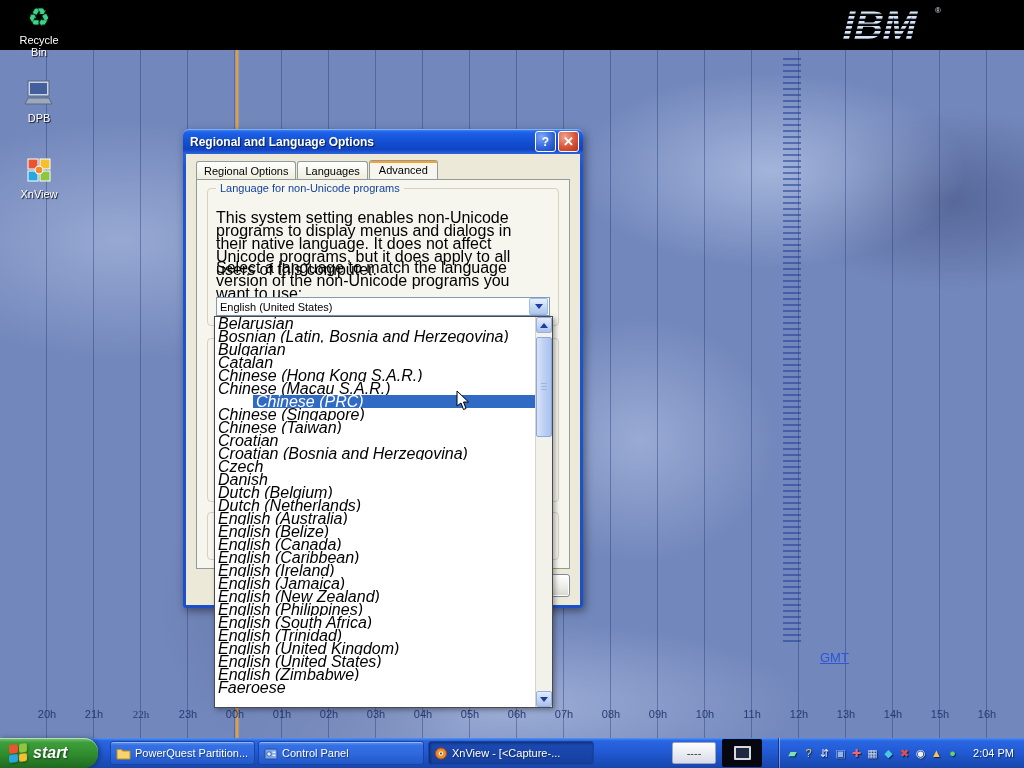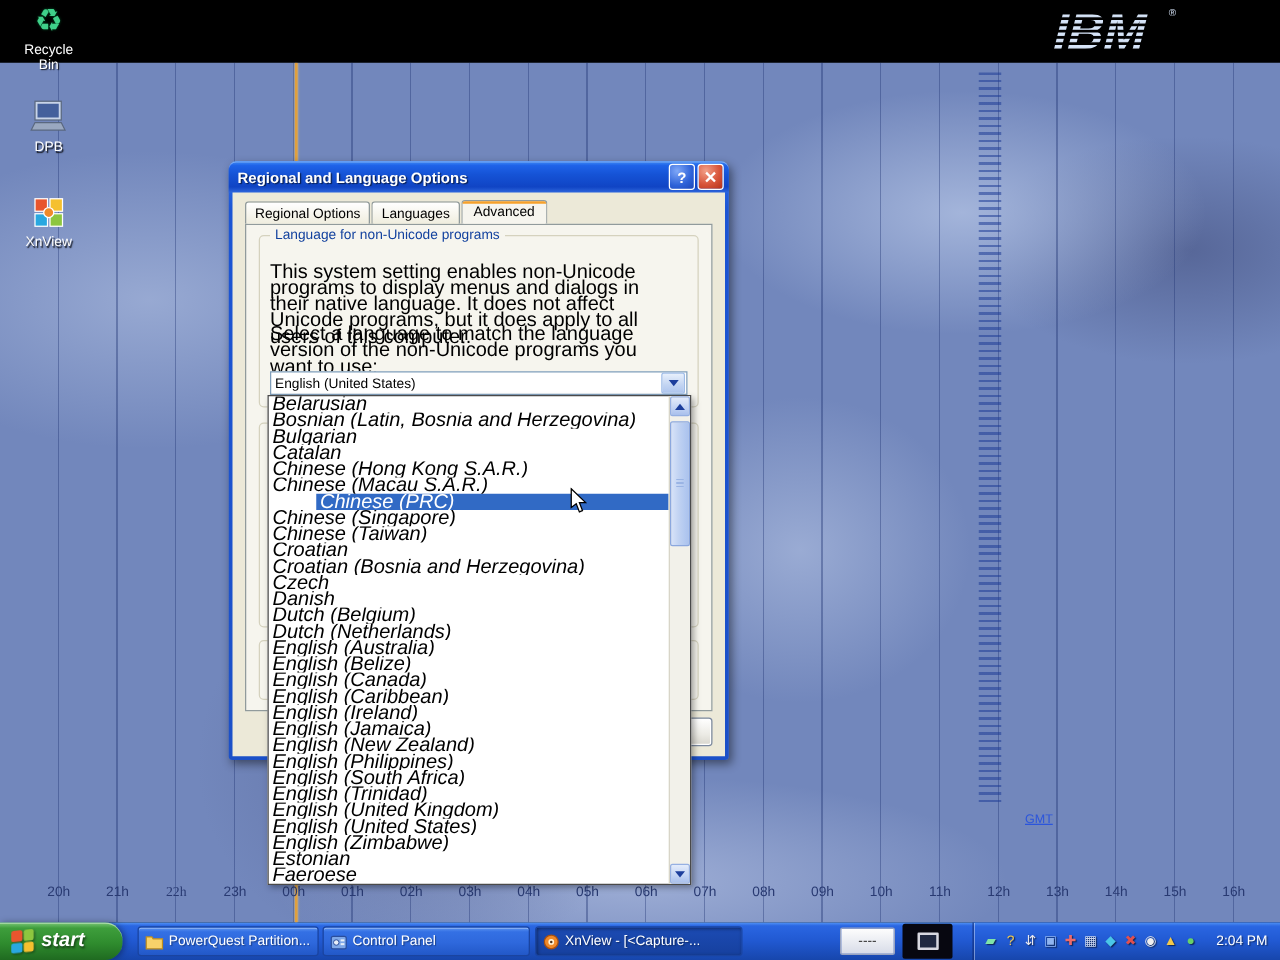--- a/index.html
+++ b/index.html
@@ -25,21 +25,21 @@
       radial-gradient(ellipse 260px 230px at 340px 560px, rgba(94,109,158,.8) 0%, rgba(94,109,158,0) 70%),
       radial-gradient(ellipse 320px 170px at 120px 190px, rgba(158,175,214,.85) 0%, rgba(158,175,214,0) 70%),
       radial-gradient(ellipse 420px 120px at 512px 655px, rgba(176,190,224,.7) 0%, rgba(176,190,224,0) 70%);
   }
   .hatch-band{position:absolute;left:783px;top:8px;width:18px;height:585px;
     background:repeating-linear-gradient(180deg, rgba(30,60,150,.55) 0 2px, transparent 2px 6px);}
   .tz-line{position:absolute;left:236px;top:0;width:2px;height:100%;
     background:#E0A03E;box-shadow:0 0 2px #F8C86A;}
   .hour-label{position:absolute;bottom:18px;width:32px;text-align:center;
     font-size:11px;color:#293A72;}
-  .gmt{position:absolute;left:820px;top:600px;font-size:10px;color:#2B55DC;
+  .gmt{position:absolute;left:820px;top:600px;font-size:13px;color:#2B55DC;
     text-decoration:underline;}
 
   
   .dialog{position:absolute;left:183px;top:129px;width:400px;height:479px;box-sizing:border-box;
     background:linear-gradient(180deg,#2E73F2 0%,#1C55D4 8%,#1B50C8 100%);
     border-radius:7px 7px 3px 3px;box-shadow:2px 3px 8px rgba(0,0,0,.45);z-index:5;}
   .titlebar{height:25px;display:flex;align-items:center;padding:0 4px 0 7px;
     border-radius:6px 6px 0 0;
     background:linear-gradient(180deg,#408CF5 0%,#1E62E8 14%,#1553D6 42%,#1044C4 82%,#2E66DC 100%);
     box-shadow:inset 0 1px 0 rgba(255,255,255,.35);}
@@ -292,21 +292,20 @@
         <div class="dd-item">English (Caribbean)</div>
         <div class="dd-item">English (Ireland)</div>
         <div class="dd-item">English (Jamaica)</div>
         <div class="dd-item">English (New Zealand)</div>
         <div class="dd-item">English (Philippines)</div>
         <div class="dd-item">English (South Africa)</div>
         <div class="dd-item">English (Trinidad)</div>
         <div class="dd-item">English (United Kingdom)</div>
         <div class="dd-item">English (United States)</div>
         <div class="dd-item">English (Zimbabwe)</div>
-        <div class="dd-item">Estonian</div>
         <div class="dd-item">Faeroese</div>
       </div>
     <div class="scrollbar">
       <div class="sb-btn sb-up">
         <span class="arr-up"></span>
       </div>
       <div class="sb-thumb"></div>
       <div class="sb-btn sb-down">
         <span class="arr-down"></span>
       </div>

